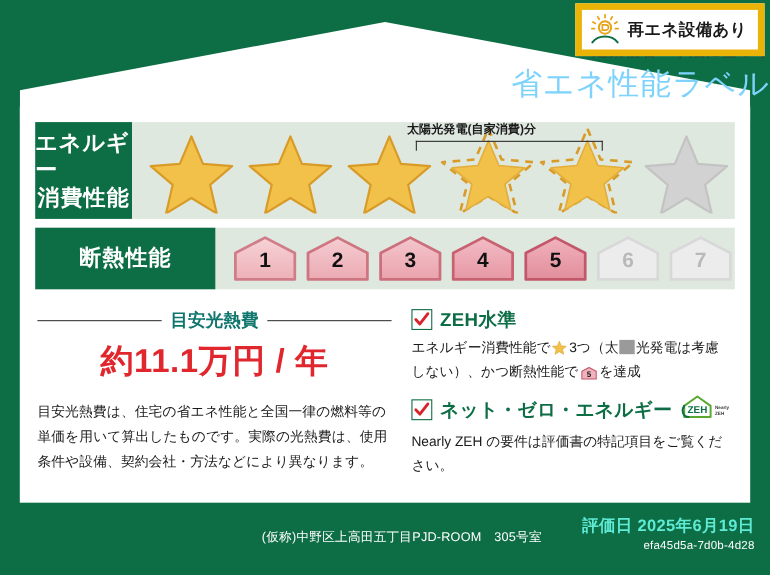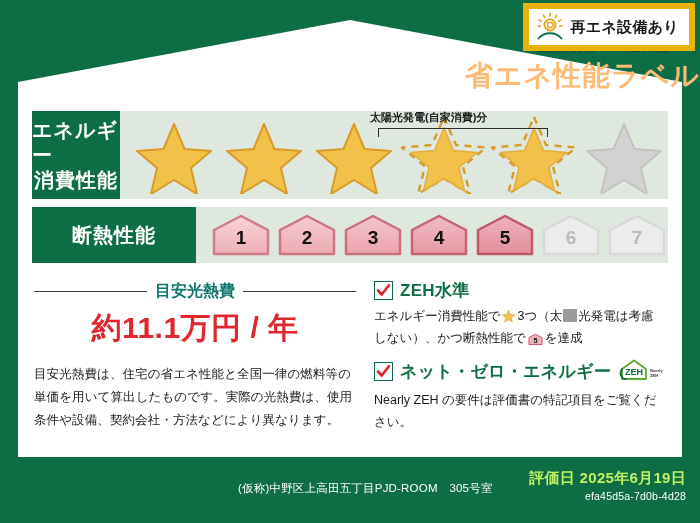--- a/index.html
+++ b/index.html
@@ -53,21 +53,21 @@
   .sun-icon { width: 30px; height: 30px; display: block; }
 
   .title-wrap {
     position: absolute; left: 0; top: 38px; width: 700px;
     text-align: right; z-index: 5;
   }
   .title-sub {
     font-size: 14px; font-weight: bold; color: #1f4f36; letter-spacing: .5px;
   }
   .title-main {
-    font-size: 28px; font-weight: bold; color: #fdba74;
+    font-size: 28px; font-weight: normal; color: #7dd3fc;
     letter-spacing: 1px; margin-top: 1px;
   }
 
   
   .card {
     position: absolute; left: 18px; top: 97px;
     width: 664px; height: 360px;
     background: #ffffff;
     z-index: 4;
   }
@@ -188,21 +188,21 @@
   .bels-box .bels { font-size: 25px; font-weight: bold; letter-spacing: -0.5px; }
   .bels .b1 { color: #0d6e45; }
   .bels .b2 { color: #5aa832; }
   .prop-name {
     position: absolute; left: 238px; top: 24px;
     font-size: 11.5px; color: #ffffff; white-space: nowrap; letter-spacing: .2px;
   }
   .eval {
     position: absolute; right: 14px; top: 12px; text-align: right;
   }
-  .eval .ed { font-size: 15px; font-weight: bold; color: #bef264; letter-spacing: .3px; }
+  .eval .ed { font-size: 15px; font-weight: bold; color: #5eead4; letter-spacing: .3px; }
   .eval .eid { font-size: 10.5px; color: #ffffff; margin-top: 2px; letter-spacing: .2px; }
 </style>
 </head>
 <body>
 
 <div class="label-root">
 
   <div class="header">
 
     <div class="roof">

